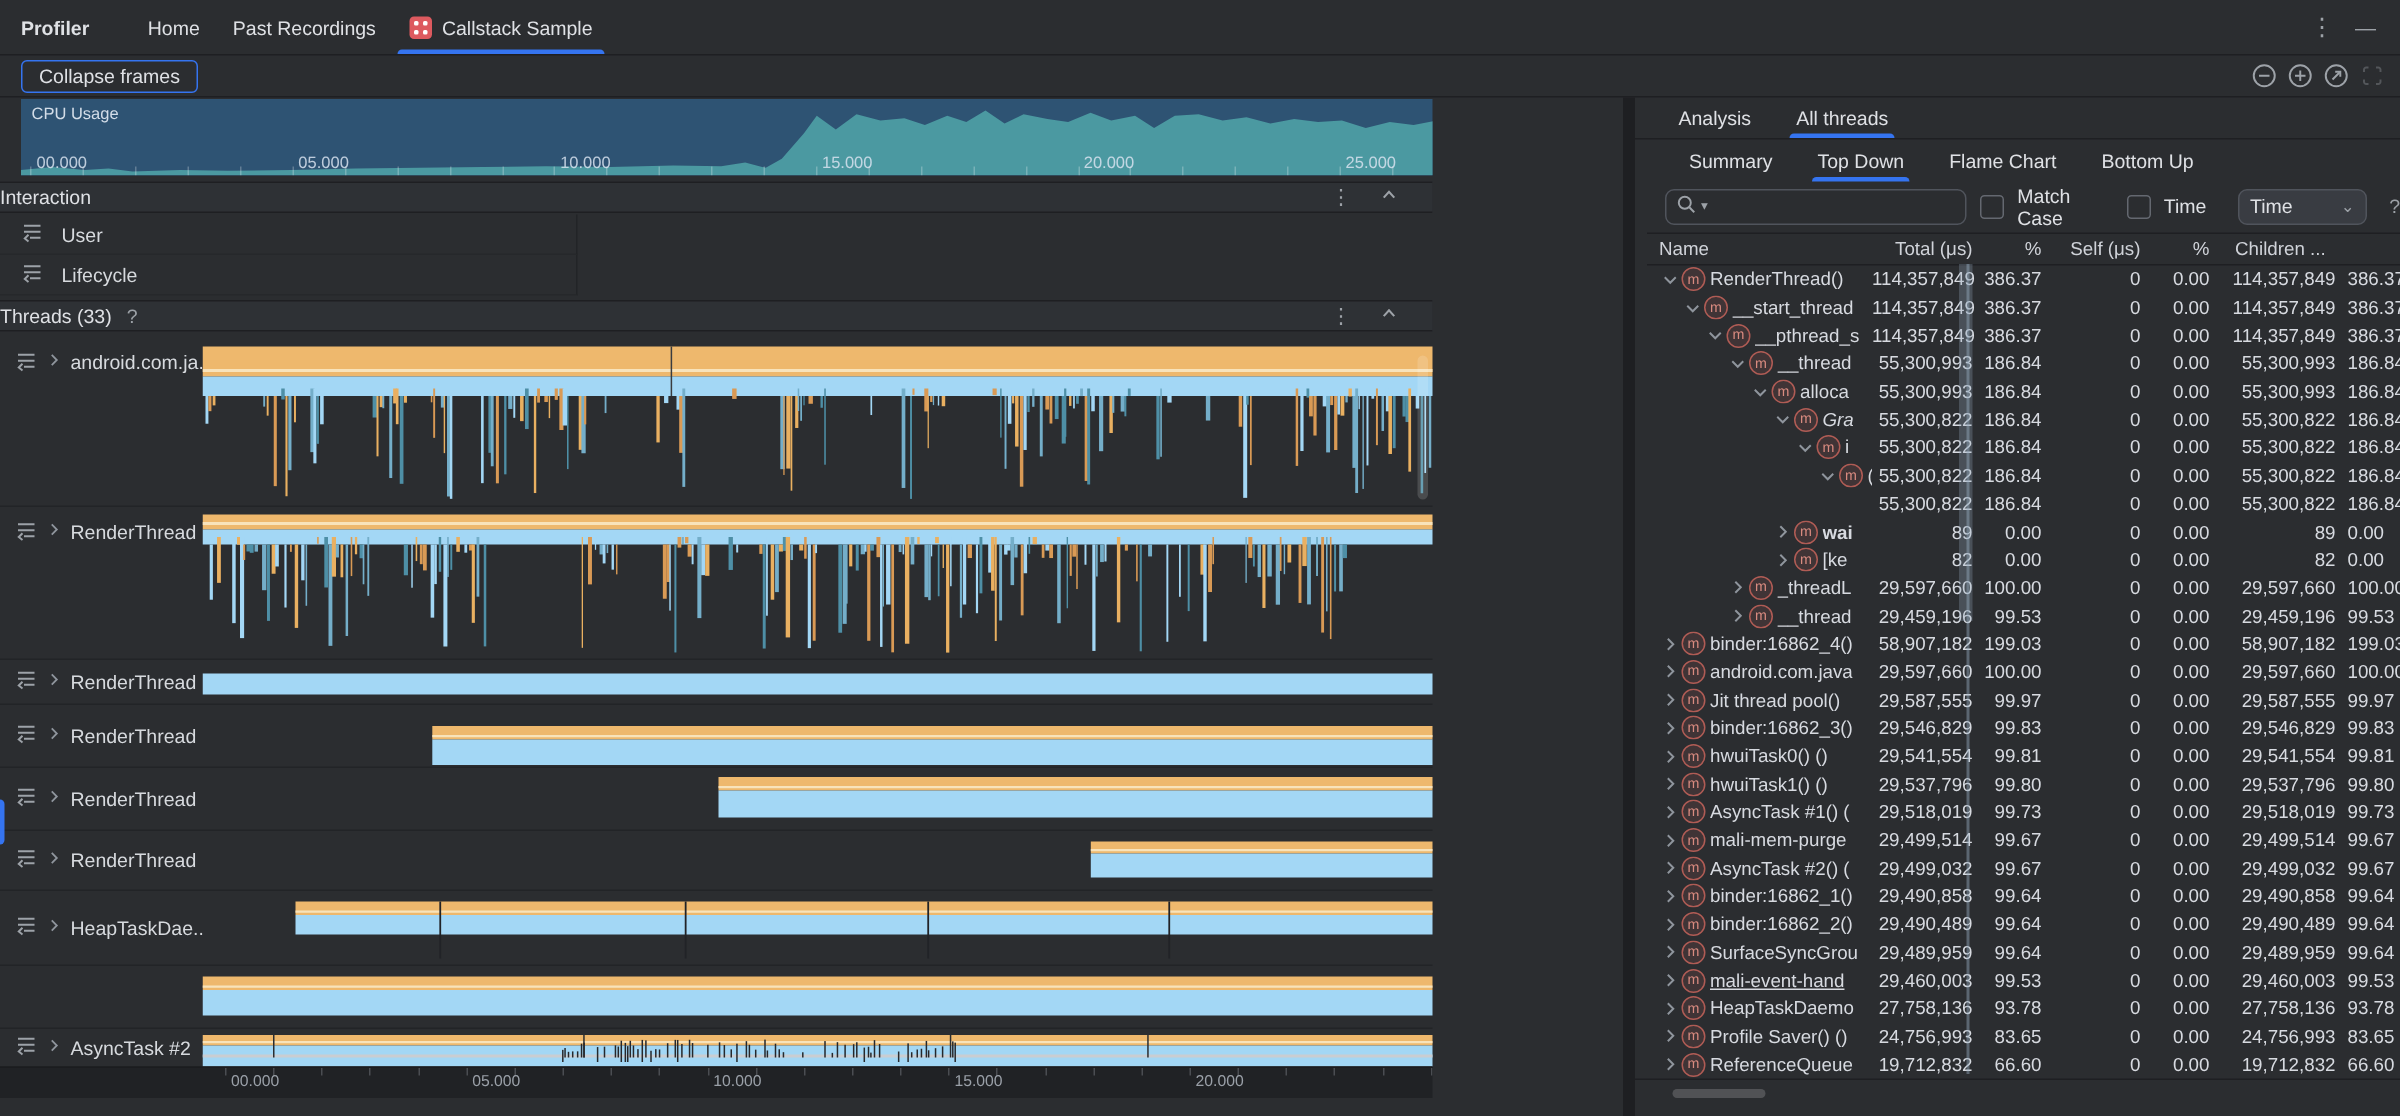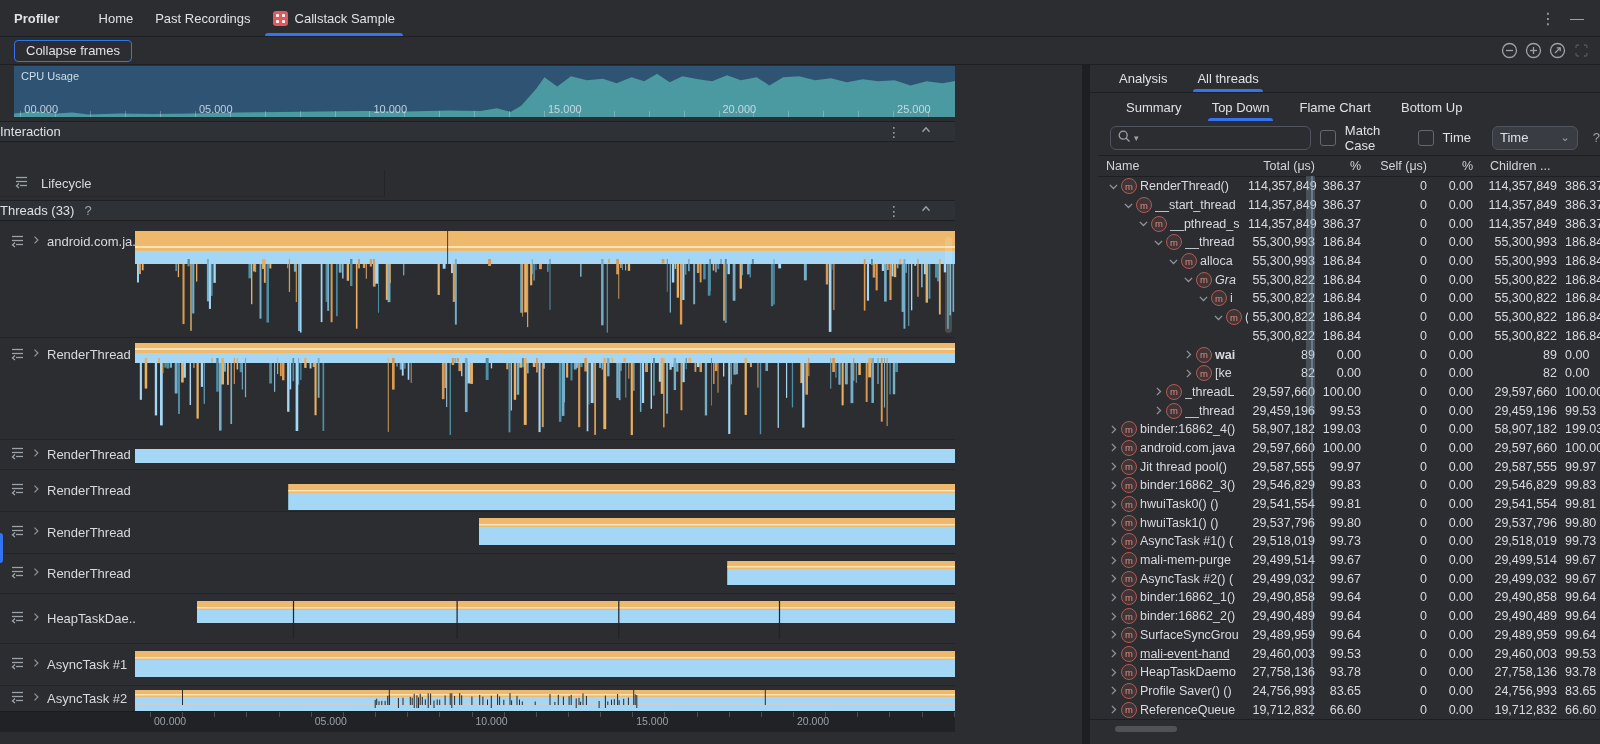--- a/index.html
+++ b/index.html
@@ -195,20 +195,33 @@
     <div class="section-header" style="top:56px;">
       <span>Interaction</span>
       <span class="hdr-actions">
         <span class="hdr-kebab">⋮</span>
         <span>
           <svg width="14" height="14" viewBox="0 0 16 16">
               <polyline points="4,10 8,5.5 12,10" fill="none" stroke="#9da2a8" stroke-width="1.6"></polyline>
             </svg>
         </span>
       </span>
+    </div>
+    <div class="int-row" style="top:78px;">
+      <span>
+        <svg width="15" height="14" viewBox="0 0 15 14">
+            <g stroke="#9da2a8" stroke-width="1.3">
+              <line x1="2" y1="2.5" x2="13" y2="2.5"></line>
+              <line x1="2" y1="6.5" x2="13" y2="6.5"></line>
+              <line x1="6" y1="10.5" x2="13" y2="10.5"></line>
+              <polyline points="5,8.5 2.5,11 5,13" fill="none"></polyline>
+            </g>
+          </svg>
+      </span>
+      <span>User</span>
     </div>
     <div class="int-row" style="top:105px;">
       <span>
         <svg width="15" height="14" viewBox="0 0 15 14">
             <g stroke="#9da2a8" stroke-width="1.3">
               <line x1="2" y1="2.5" x2="13" y2="2.5"></line>
               <line x1="2" y1="6.5" x2="13" y2="6.5"></line>
               <line x1="6" y1="10.5" x2="13" y2="10.5"></line>
               <polyline points="5,8.5 2.5,11 5,13" fill="none"></polyline>
             </g>
@@ -734,34 +747,20 @@
               <rect x="62.0" y="7" width="877.96" height="9" fill="#eeb86d"></rect>
               <rect x="62.0" y="13" width="877.96" height="1.5" fill="#f8e3bb"></rect>
               <rect x="62.0" y="16" width="877.96" height="13" fill="#a3d7f5"></rect>
               <rect x="157.9" y="7" width="1.2" height="38" fill="#212327"></rect>
               <rect x="321.5" y="7" width="1.2" height="38" fill="#212327"></rect>
               <rect x="483.2" y="7" width="1.2" height="38" fill="#212327"></rect>
               <rect x="643.9" y="7" width="1.2" height="38" fill="#212327"></rect>
             </svg></div>
         </div>
         <div class="thread-row" style="height: 42px;">
-          <div class="thread-label">
-            <span><svg width="15" height="14" viewBox="0 0 15 14">
-                <g stroke="#9da2a8" stroke-width="1.3">
-                  <line x1="2" y1="2.5" x2="13" y2="2.5"></line>
-                  <line x1="2" y1="6.5" x2="13" y2="6.5"></line>
-                  <line x1="6" y1="10.5" x2="13" y2="10.5"></line>
-                  <polyline points="5,8.5 2.5,11 5,13" fill="none"></polyline>
-                </g>
-              </svg></span>
-            <span><svg width="12" height="12" viewBox="0 0 16 16">
-                <polyline points="6,3.5 10.5,8 6,12.5" fill="none" stroke="#8f959d" stroke-width="1.6"></polyline>
-              </svg></span>
-            <span>AsyncTask #1</span>
-          </div>
           <div class="thread-track"><svg width="940" height="42">
               <rect x="0.0" y="7" width="940" height="9" fill="#eeb86d"></rect>
               <rect x="0.0" y="13" width="940" height="1.5" fill="#f8e3bb"></rect>
               <rect x="0.0" y="16" width="940" height="17" fill="#a3d7f5"></rect>
             </svg></div>
         </div>
         <div class="thread-row" style="height: 26px;">
           <div class="thread-label">
             <span><svg width="15" height="14" viewBox="0 0 15 14">
                 <g stroke="#9da2a8" stroke-width="1.3">

